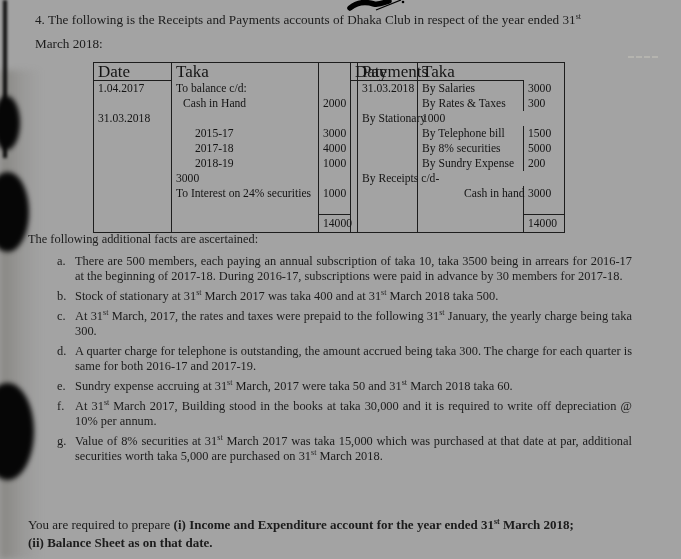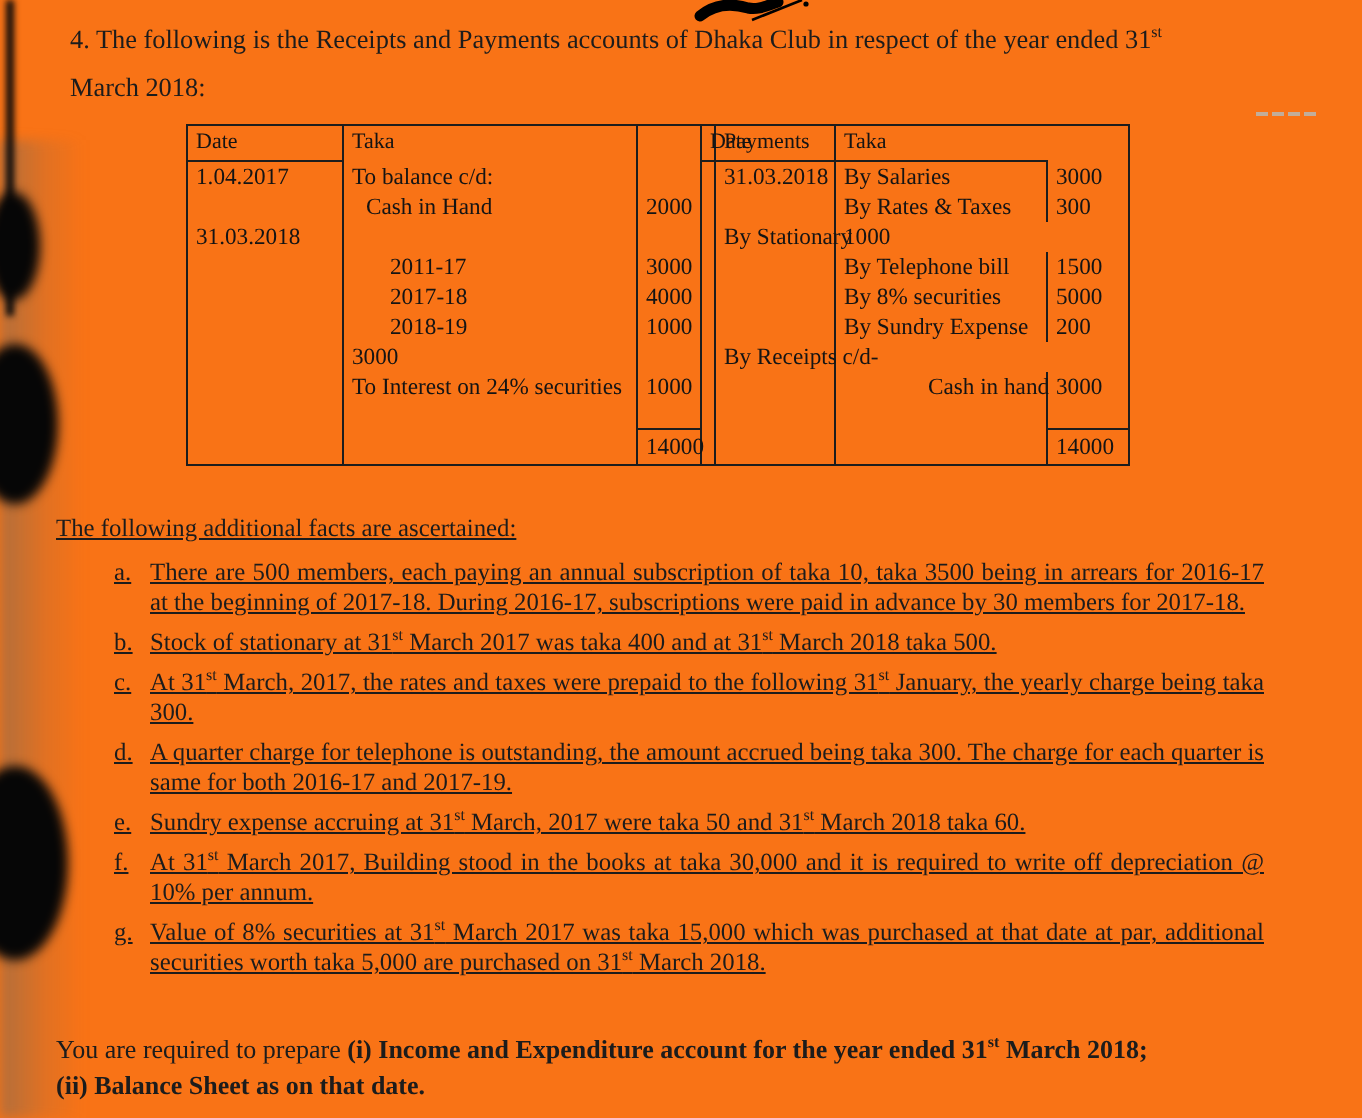--- a/index.html
+++ b/index.html
@@ -1,18 +1,18 @@
 <!DOCTYPE html>
 <html><head>
 <meta charset="utf-8">
 <style>
   html,body{margin:0;padding:0;background:#e8e8e6;}
   .page{
     position:relative; width:681px; height:559px; overflow:hidden;
-    background:#f97316; color:#1c1c1c;
+    background:#a3a3a3; color:#1c1c1c;
     font-family:"Liberation Serif", serif;
   }
   
   .left-wash{position:absolute; left:0; top:70px; width:42px; height:489px;
     background:linear-gradient(to right, rgba(108,106,98,.5), rgba(108,106,98,.16) 55%, rgba(108,106,98,0));
     filter:blur(3px); pointer-events:none;}
   .edge-strip{position:absolute; left:3px; top:0; width:4px; height:158px;
     background:#0b0b0b; filter:blur(1.6px);}
   .blob{position:absolute; background:#060606; border-radius:50%; filter:blur(2.6px);}
   .b1{left:-7px; top:96px;  width:27px; height:54px;}
@@ -21,32 +21,32 @@
   .scribble{position:absolute; left:346px; top:-3px; width:60px; height:16px;}
   .faint-dash{position:absolute; left:628px; top:56px; width:30px; height:0;
     border-top:2px dashed #b9b8b2; opacity:.85;}
   
   .heading{position:absolute; left:35px; top:8px; width:614px;
     font-size:13.2px; line-height:24px; white-space:pre-line;}
   
   .acct-table{position:absolute; left:93px; top:62px; width:470px;
     border:1.5px solid #1d1d1d; font-size:11.6px; line-height:15px; color:#141414;}
   .trow{display:grid; grid-template-columns:78px 147px 32px 7px 60px 106px 40px; height:15px;}
-  .trow.thead{height:18px; line-height:17px; font-size:11px;}
+  .trow.thead{height:18px; line-height:17px; font-size:17px;}
   .trow.tblank{height:13px;}
   .trow.ttotal{height:18px; line-height:17px;}
   .c{white-space:nowrap; overflow:visible; padding-left:4px; box-sizing:border-box;}
   .cd,.cr,.ct,.cg,.cd2,.cp{border-right:1px solid #1d1d1d;}
   .cg{padding:0;}
   .thead .cd,.thead .cr,.thead .cd2,.thead .cp,.thead .ct2{border-bottom:1px solid #1d1d1d;}
   .ttotal .ct,.ttotal .ct2{border-top:1px solid #1d1d1d;}
   .ind1{padding-left:11px;} .ind2{padding-left:23px;} .ind3{padding-left:46px;}
   
-  .facts{position:absolute; left:28px; top:256px; width:604px;
-    font-size:12.4px; line-height:15px;text-decoration:underline;}
+  .facts{position:absolute; left:28px; top:231px; width:604px;
+    font-size:12.4px; line-height:15px;}
   .facts-intro{margin-bottom:7px; line-height:16px;}
   .fact{display:flex; margin-bottom:5px; padding-left:29px;}
   .flabel{flex:none; width:18px;}
   .ftext{flex:1; text-align:justify;}
   
   .requirement{position:absolute; left:28px; top:516px; width:634px;
     font-size:13px; line-height:18px;}
   .requirement .bold{font-weight:bold;}
   sup{font-size:8px; line-height:0; vertical-align:super;}
 </style>
@@ -106,21 +106,21 @@
       <div class="c cd">31.03.2018</div>
       <div class="c ct"></div>
       <div class="c cg"></div>
       <div class="c cd2"></div>
       <div class="c cp">By Stationary</div>
       <div class="c ct2">1000</div>
     </div>
 
     <div class="trow">
       <div class="c cd"></div>
-      <div class="c cr ind2">2011-17</div>
+      <div class="c cr ind2">2015-17</div>
       <div class="c ct">3000</div>
       <div class="c cg"></div>
       <div class="c cd2"></div>
       <div class="c cp">By Telephone bill</div>
       <div class="c ct2">1500</div>
     </div>
 
     <div class="trow">
       <div class="c cd"></div>
       <div class="c cr ind2">2017-18</div>

